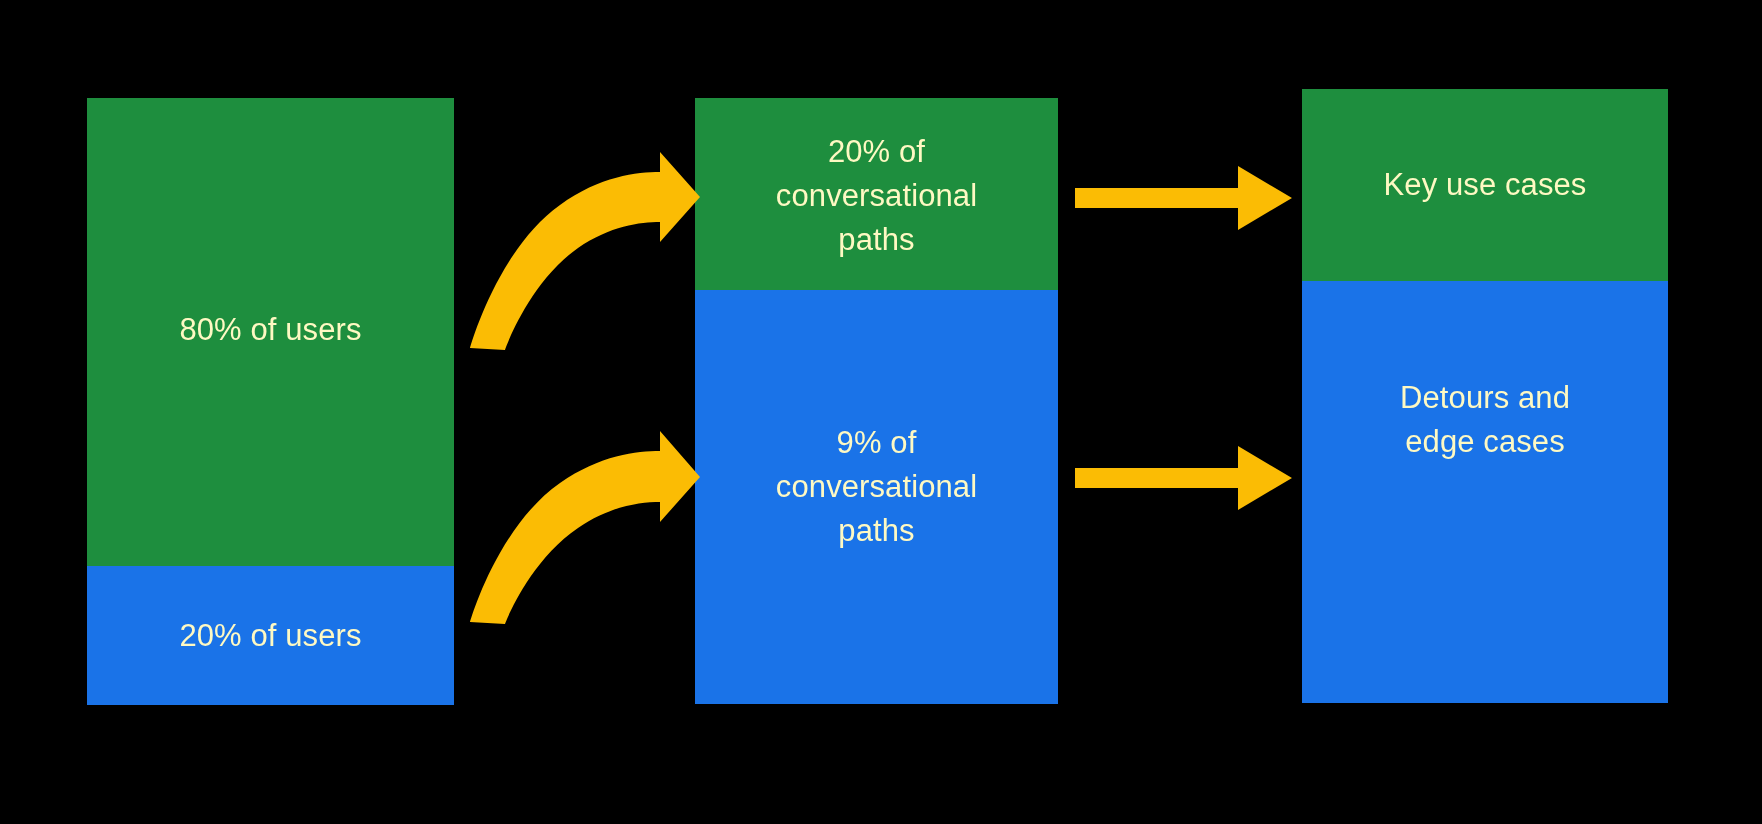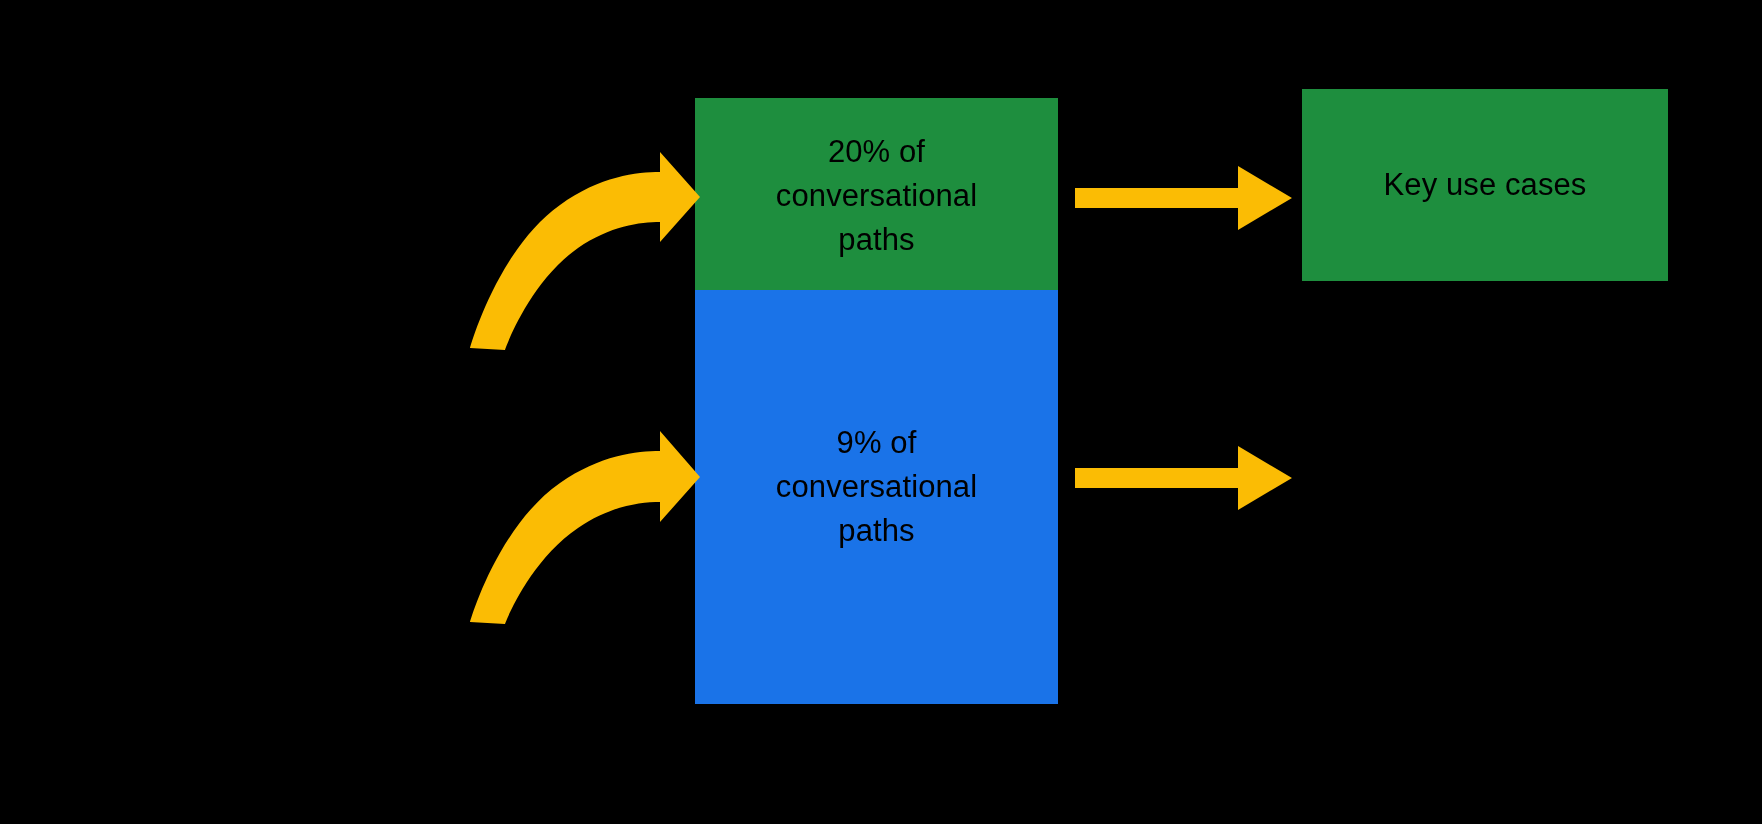--- a/index.html
+++ b/index.html
@@ -28,21 +28,21 @@
   }
   .segment {
     position: relative;
     display: flex;
     align-items: center;
     justify-content: center;
     box-sizing: border-box;
     overflow: hidden;
   }
   .segment-label {
-    color: #000000;
+    color: #fef9c3;
     font-family: "Liberation Sans", sans-serif;
     font-size: 31px;
     font-weight: 400;
     line-height: 44px;
     text-align: center;
     letter-spacing: 0.1px;
     white-space: pre-line;
     padding: 0 8px;
   }
 
@@ -77,37 +77,49 @@
     width: 1762px;
     height: 824px;
     pointer-events: none;
   }
 </style>
 </head>
 <body>
 
 <div id="diagram">
 
+  <div class="column" id="col-users">
+    <div class="segment seg-green">
+      <span class="segment-label">80% of users</span>
+    </div>
+    <div class="segment seg-blue">
+      <span class="segment-label">20% of users</span>
+    </div>
+  </div>
 
   <div class="column" id="col-paths">
     <div class="segment seg-green">
       <span class="segment-label">20% of
 conversational
 paths</span>
     </div>
     <div class="segment seg-blue">
       <span class="segment-label">9% of
 conversational
 paths</span>
     </div>
   </div>
 
   <div class="column" id="col-cases">
     <div class="segment seg-green">
       <span class="segment-label">Key use cases</span>
+    </div>
+    <div class="segment seg-blue">
+      <span class="segment-label">Detours and
+edge cases</span>
     </div>
   </div>
 
   <svg class="arrow-layer" viewBox="0 0 1762 824" width="1762" height="824">
 
     <g>
       <path d="M 470 348
                C 470 348, 497 250, 560 205
                C 600 176, 637 172, 660 172
                L 660 152

